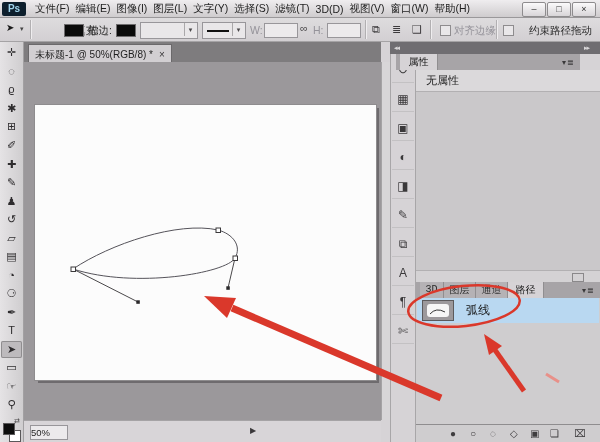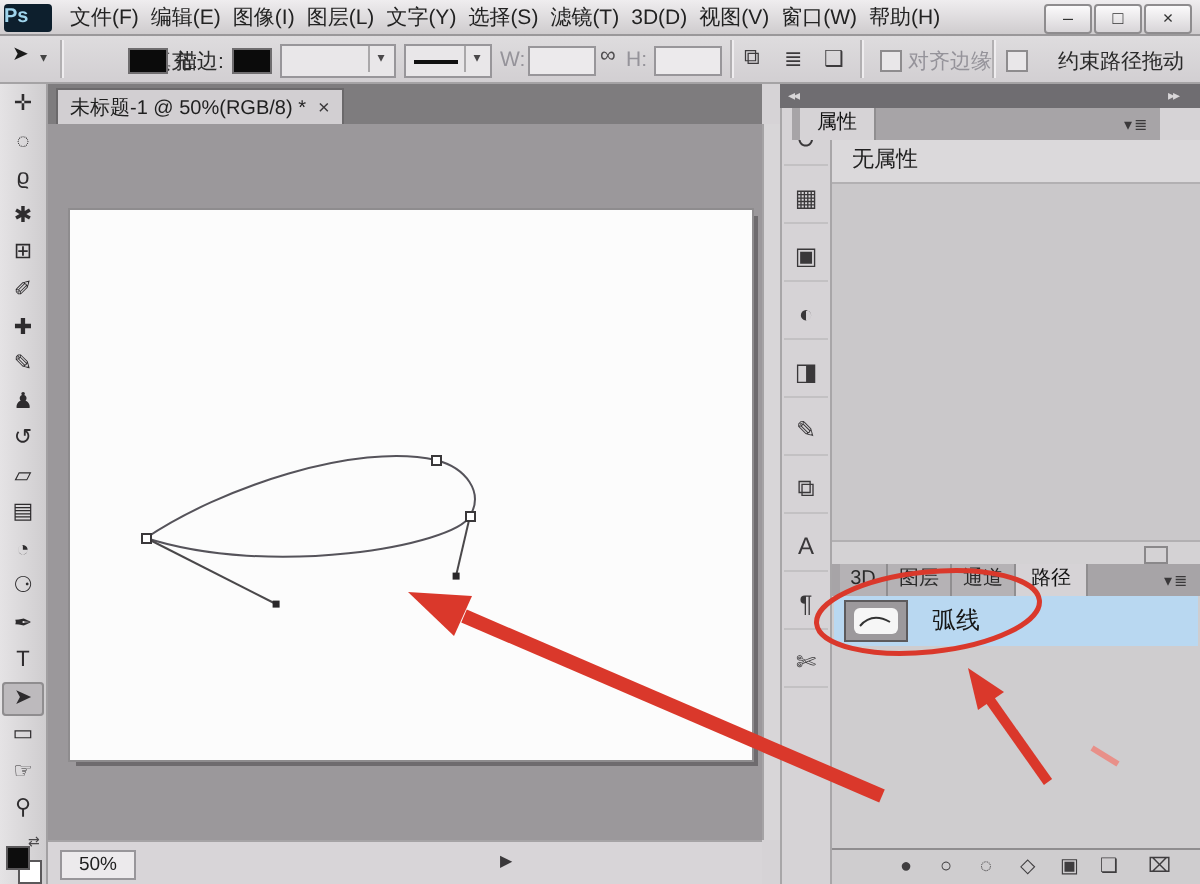--- a/index.html
+++ b/index.html
@@ -13,21 +13,21 @@
   
   .menubar{
     left:0;top:0;width:600px;height:18px;
     background:linear-gradient(#efedef,#cfccce);
     border-bottom:1px solid #9a989a;
     display:flex;align-items:center;padding-left:2px;box-sizing:border-box;
   }
   .pslogo{
     width:24px;height:14px;margin-right:6px;border-radius:2px;
     background:#0d1f2d;color:#9fd4ec;font-weight:bold;
-    font-size:10px;line-height:14px;
+    font-size:10px;line-height:14px;text-align:center;
   }
   .menuitem{font-size:10.5px;padding:1px 3px;white-space:nowrap;color:#222;}
   .winbtns{right:4px;top:2px;display:flex;gap:1px;}
   .winbtn{
     width:22px;height:13px;font-size:9px;line-height:12px;text-align:center;
     background:linear-gradient(#fbfafb,#d8d5d8);
     border:1px solid #8e8c8e;border-radius:2px;color:#333;
   }
   
   .optionsbar{
@@ -64,21 +64,21 @@
   .doctab{
     left:28px;top:44px;height:18px;background:#d2cfd2;border:1px solid #6b696b;border-bottom:none;
     font-size:10px;line-height:17px;padding:0 6px;display:flex;gap:6px;align-items:center;color:#1f1f1f;
   }
   .canvas-surround{left:24px;top:62px;width:357px;height:358px;background:#9b989b;}
   .canvas{left:35px;top:105px;width:341px;height:275px;background:#fcfcfc;
     box-shadow:0 0 0 1px #8e8c8e,3px 3px 0 rgba(55,53,55,.45);}
   .vscroll{left:381px;top:62px;width:9px;height:358px;background:#d8d6d8;border-left:1px solid #a5a3a5;box-sizing:border-box;}
   .statusbar{left:24px;top:420px;width:357px;height:22px;background:#d8d5d8;border-top:1px solid #a5a3a5;box-sizing:border-box;}
   .zoombox{left:6px;top:4px;width:36px;height:13px;background:#eceaec;border:1px solid #98969a;
-    font-size:9.5px;line-height:13px;text-align:center;color:#1f1f1f;}
+    font-size:9.5px;line-height:13px;color:#1f1f1f;}
   .statustext{font-size:10px;color:#2a2a2a;white-space:nowrap;}
   
   .dockheader{left:390px;top:42px;width:210px;height:12px;background:#6f6d71;}
   .dockmark{top:2px;font-size:7px;color:#d8d6d8;letter-spacing:-1px;}
   .dockstrip{left:390px;top:54px;width:26px;height:388px;box-sizing:border-box;
     background:#d6d3d6;border-left:1px solid #a8a6a8;border-right:1px solid #a8a6a8;}
   .dockicon{position:absolute;left:1px;width:22px;height:24px;text-align:center;
     font-size:12px;line-height:24px;color:#3a383a;border-bottom:1px solid #c3c1c3;}
   
   .paneltabbar{height:16px;background:#a7a4a7;}
@@ -218,21 +218,21 @@
   <span class="abs pmenu" style="left:166px;top:4px;">▾≣</span>
 </div>
 <div class="abs propscontent">
   <div class="noprops">无属性</div>
 </div>
 <div class="abs propsempty"></div>
 <div class="abs propsfooter"></div>
 <div class="abs minitrash"></div>
 
 <div class="abs paneltabbar" style="left:416px;top:282px;width:184px;">
-  <div class="ptab" style="left:4px;width:24px;">3D</div>
+  <div class="ptab" style="left:4px;width:24px;font-family:Liberation Mono, monospace;">3D</div>
   <div class="ptab" style="left:28px;width:32px;">图层</div>
   <div class="ptab" style="left:60px;width:32px;">通道</div>
   <div class="ptab active" style="left:92px;width:36px;">路径</div>
   <span class="abs pmenu" style="left:166px;top:4px;">▾≣</span>
 </div>
 <div class="abs pathscontent"></div>
 <div class="abs pathrow">
   <div class="paththumb">
     <span class="inner">
       <svg width="22" height="13" viewBox="0 0 22 13">

